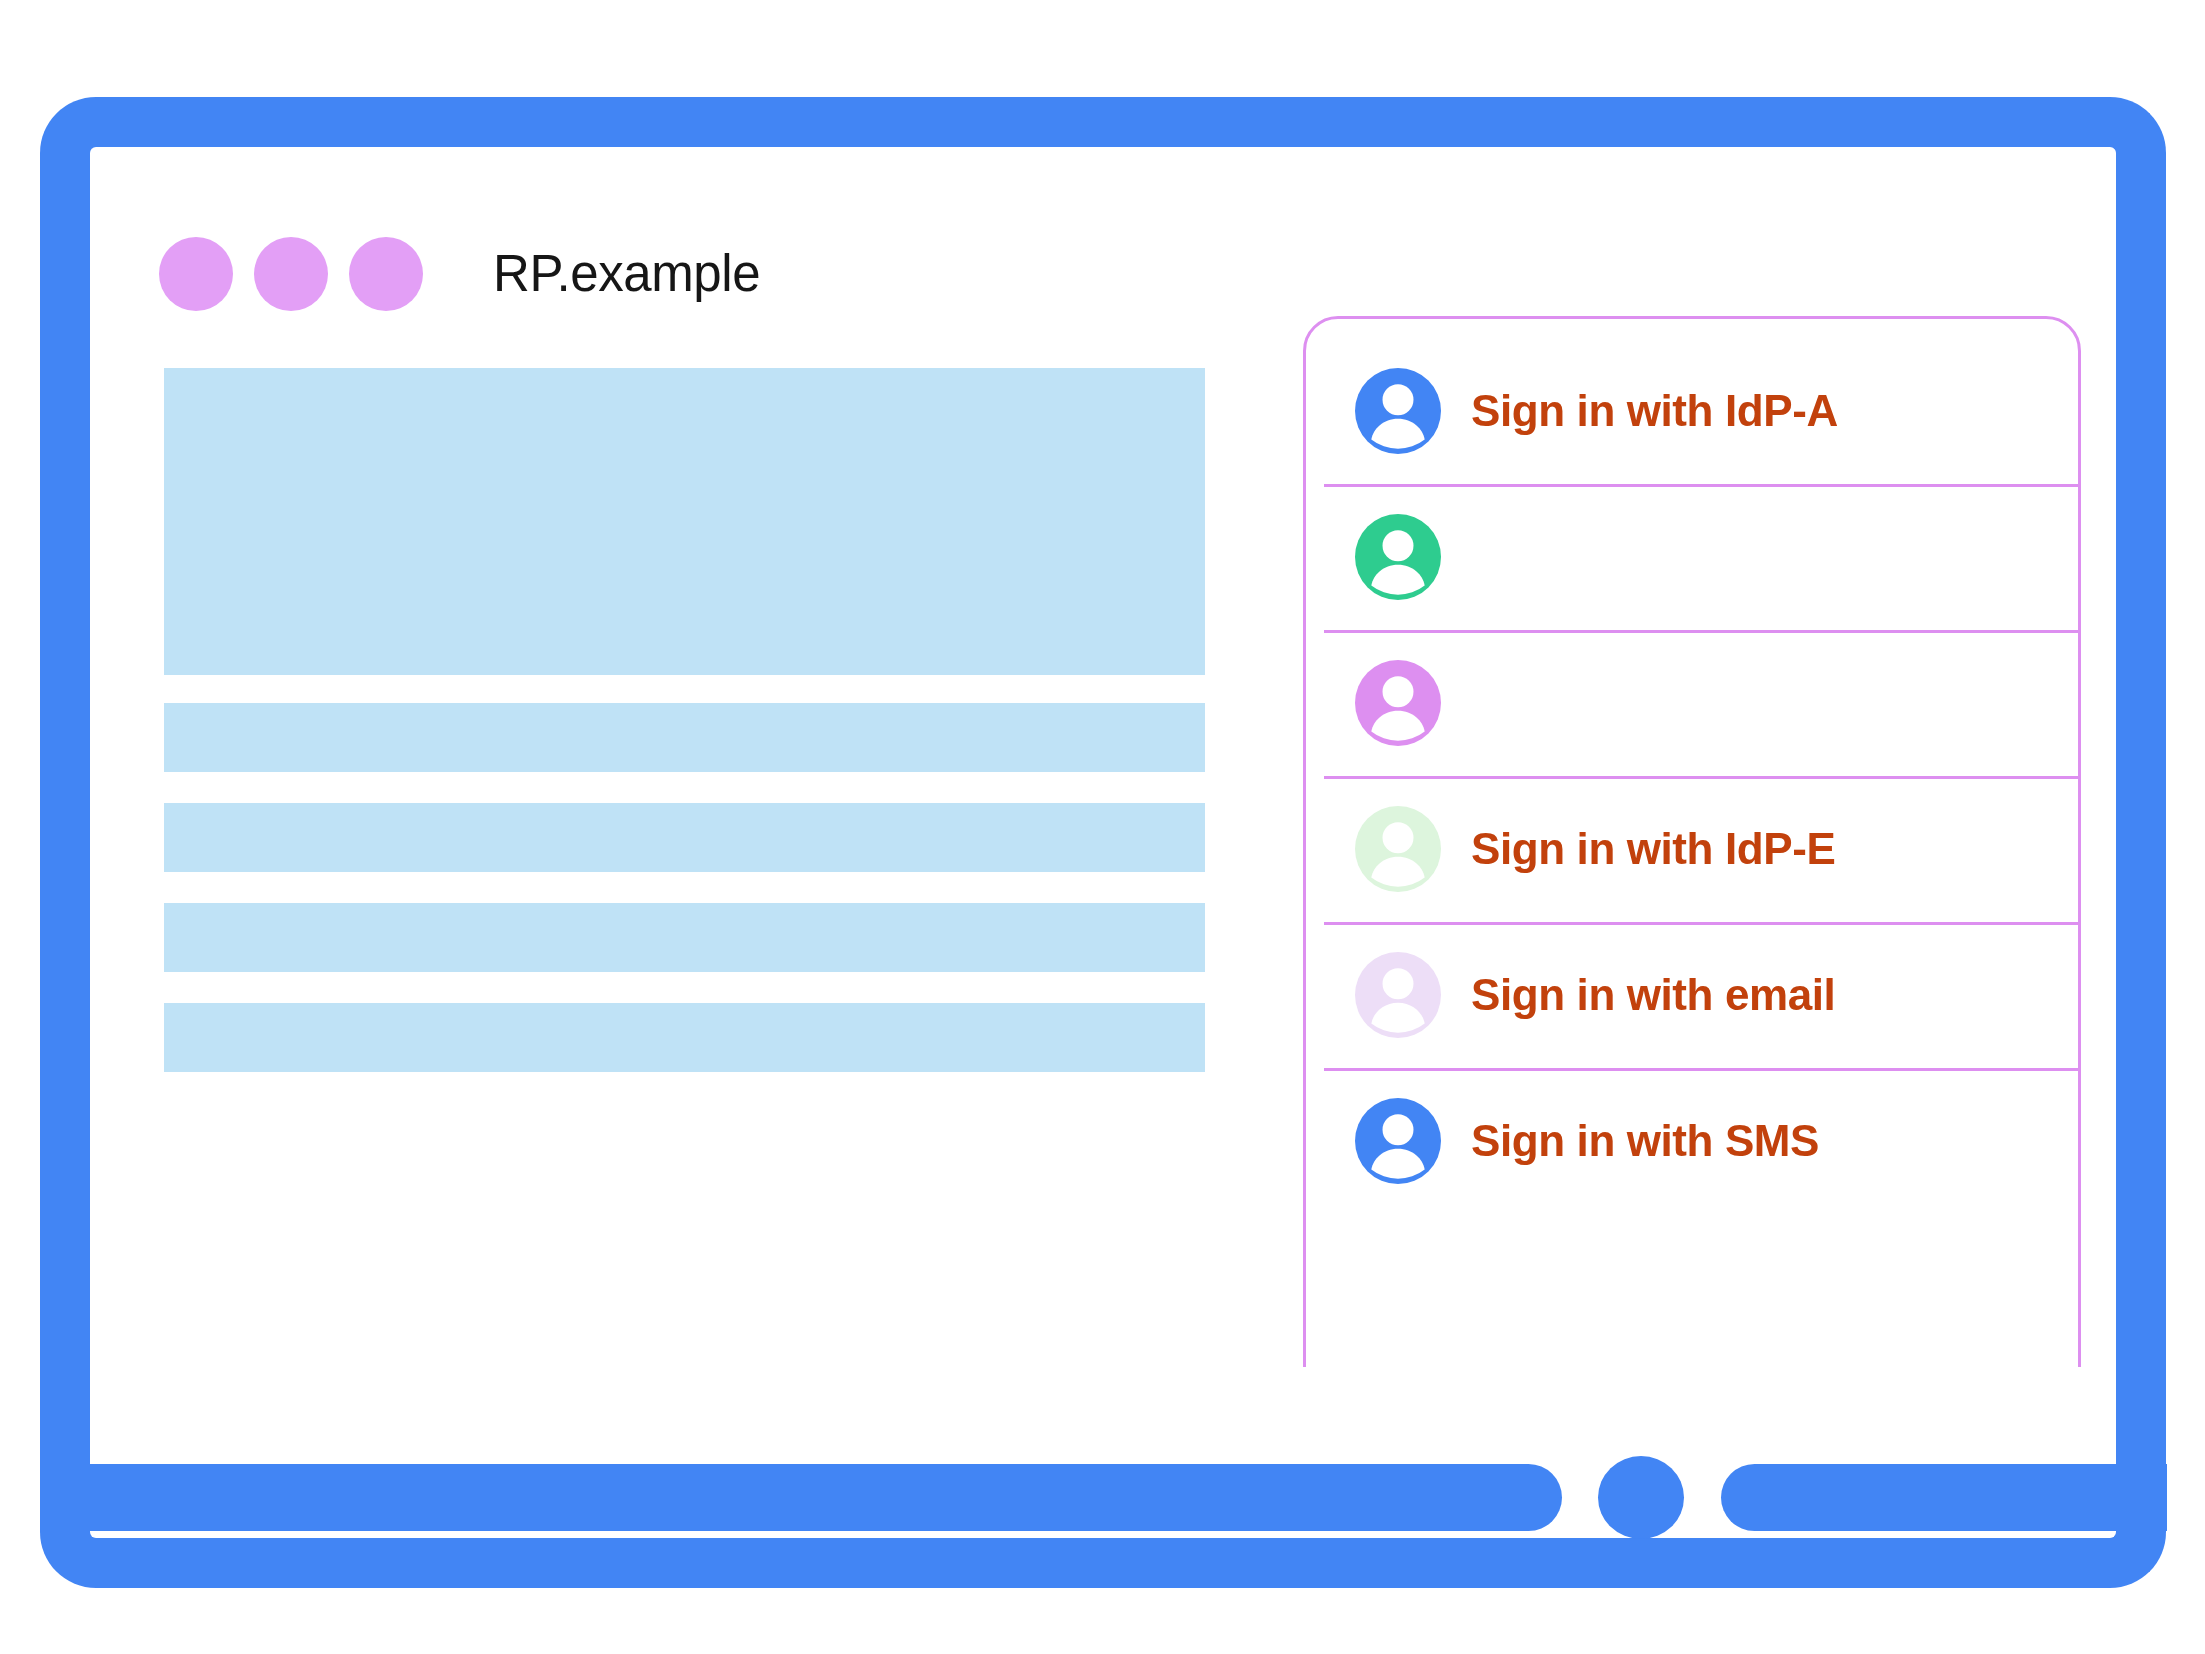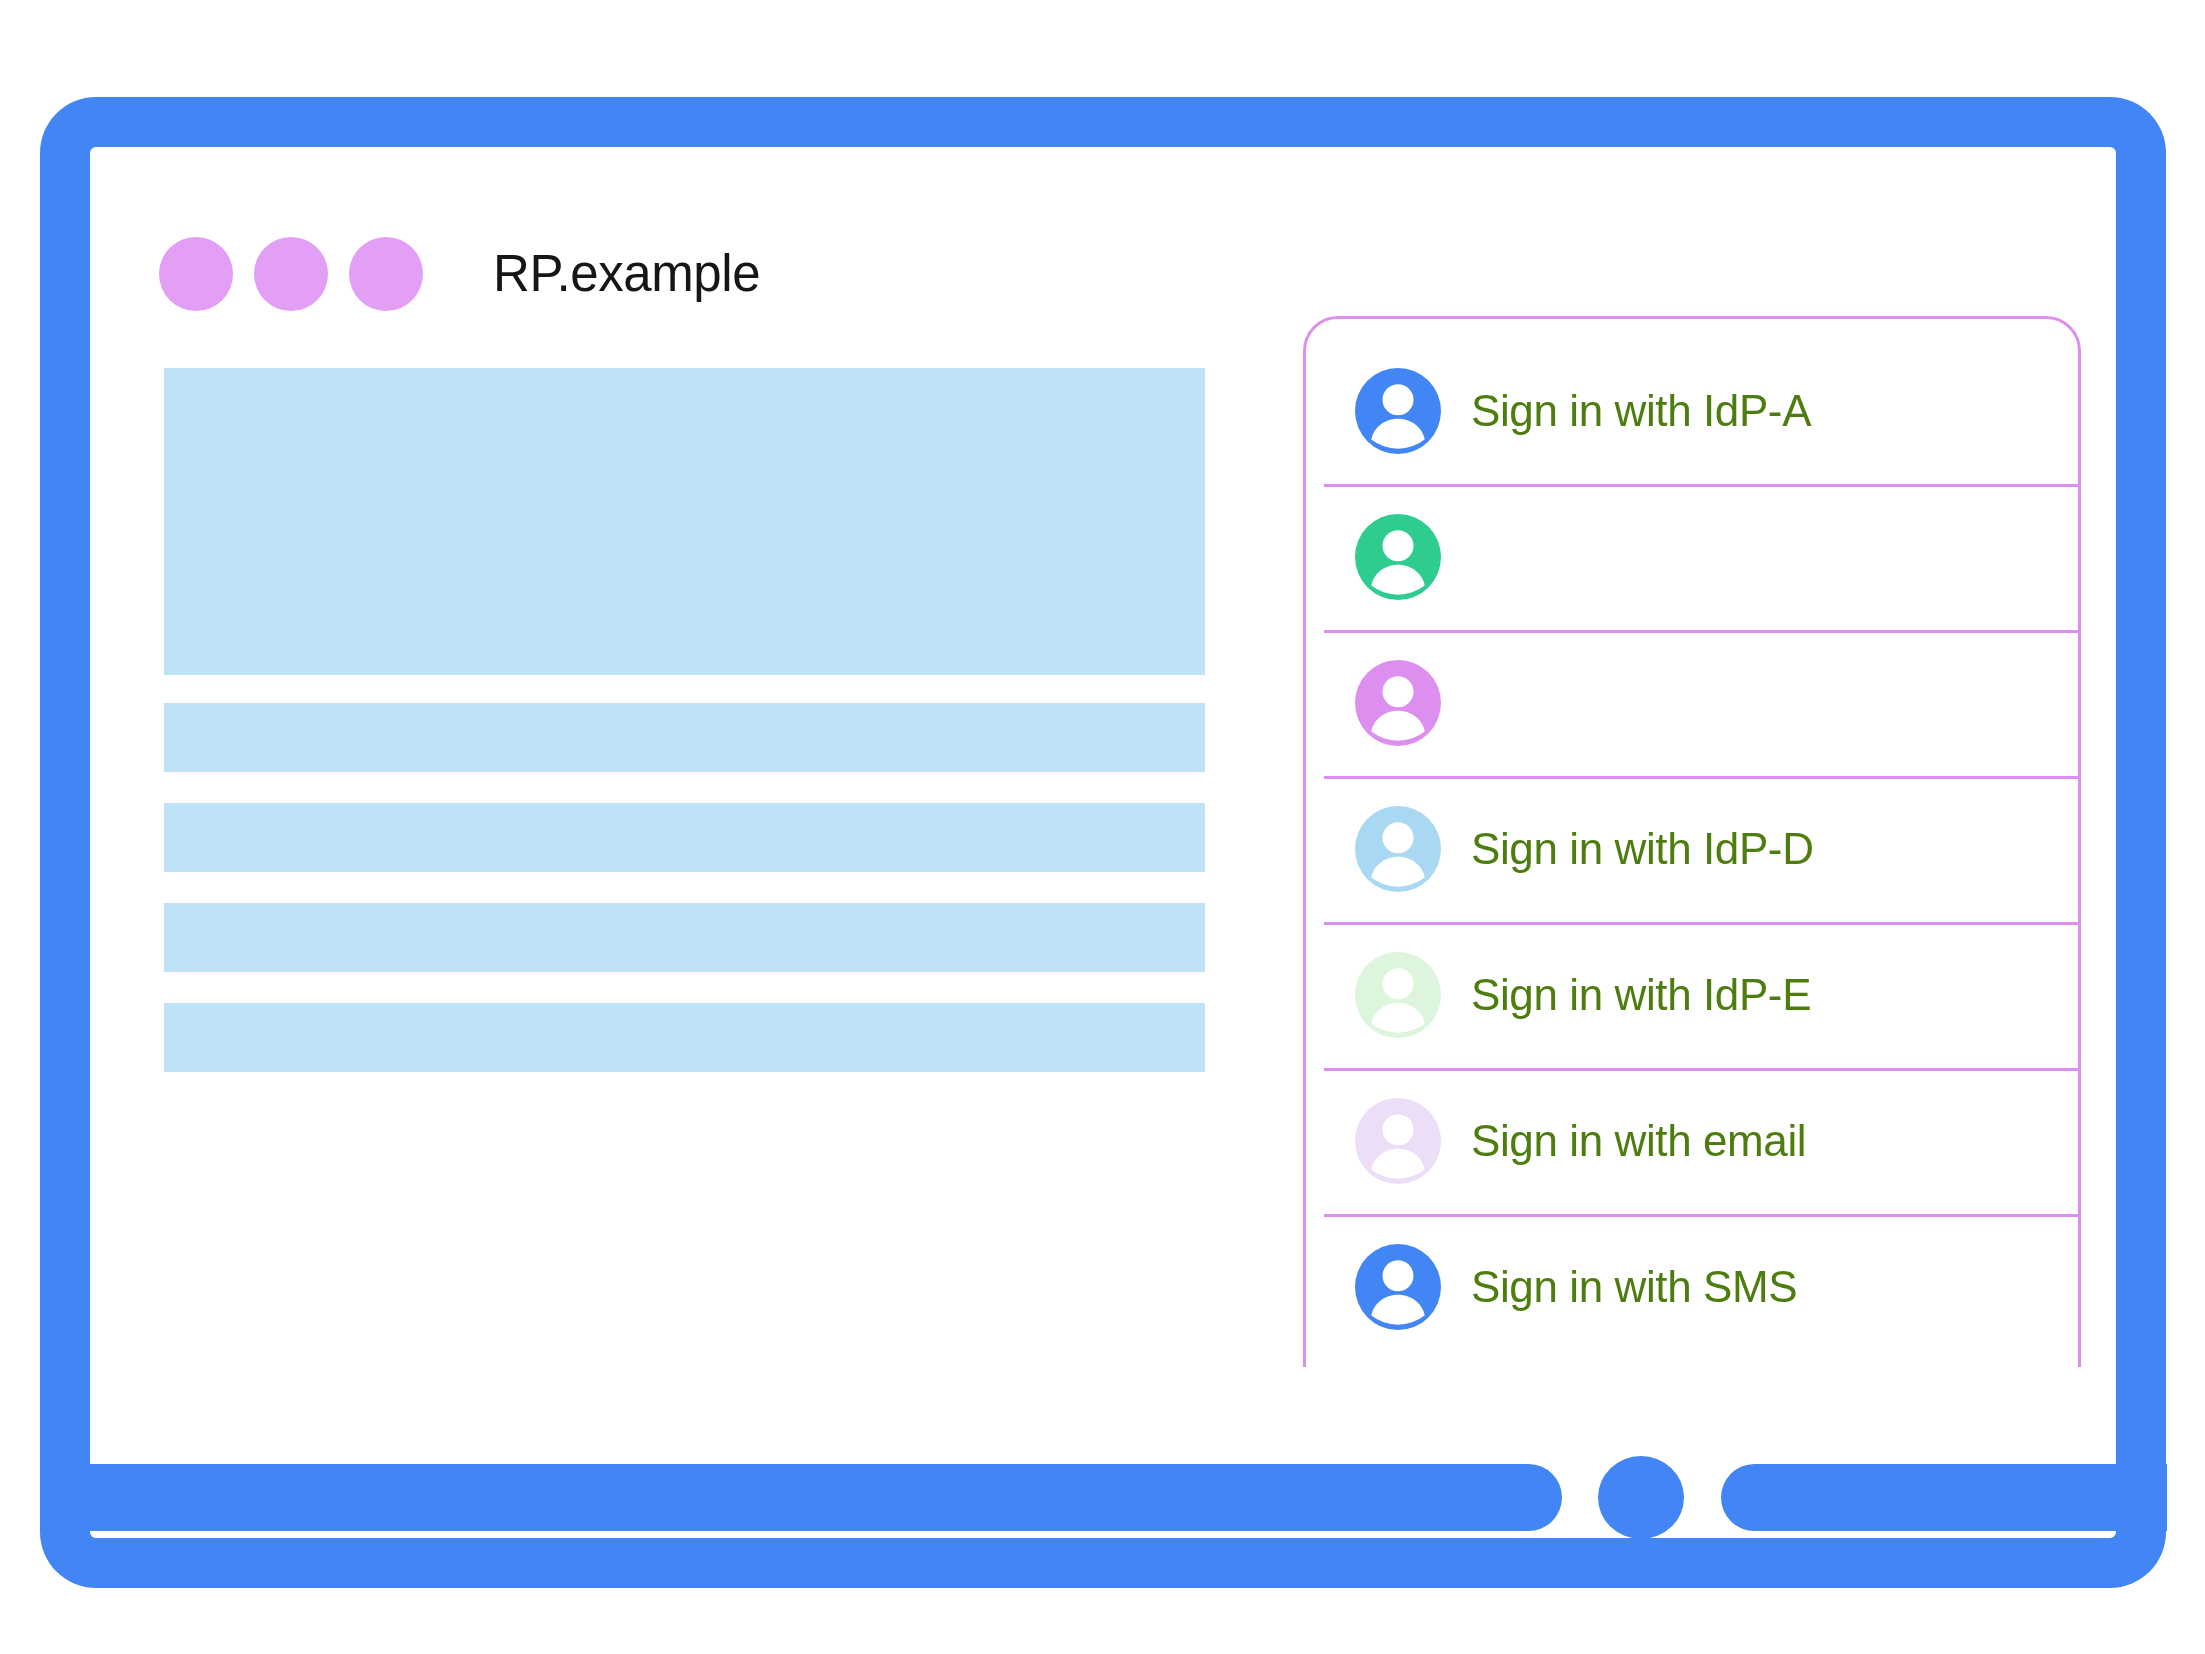--- a/index.html
+++ b/index.html
@@ -178,22 +178,22 @@
     background: #dd8ff0;
   }
   .avatar {
     flex: 0 0 auto;
     width: 86px;
     height: 86px;
     margin-right: 30px;
   }
   .signin-label {
     font-size: 44px;
-    color: #4d7c0f;
-    font-weight: 400;
+    color: #c2410c;
+    font-weight: 700;
     letter-spacing: -0.4px;
     white-space: nowrap;
   }
 </style>
 </head>
 <body>
 
 <div id="device-frame">
 
   <div id="bezel-ring"></div>
@@ -234,28 +234,20 @@
           </div>
           <div class="signin-item">
             <span class="avatar"><svg viewBox="0 0 100 100" width="100%" height="100%" aria-hidden="true">
                 <circle cx="50" cy="50" r="50" fill="#dd8ff0"></circle>
                 <circle cx="50" cy="37" r="18" fill="#ffffff"></circle>
                 <path d="M50 59c-17 0-29 12-31 24a50 50 0 0 0 62 0c-2-12-14-24-31-24z" fill="#ffffff"></path>
               </svg></span>
           </div>
           <div class="signin-item">
             <span class="avatar"><svg viewBox="0 0 100 100" width="100%" height="100%" aria-hidden="true">
-                <circle cx="50" cy="50" r="50" fill="#a9d8f2"></circle>
-                <circle cx="50" cy="37" r="18" fill="#ffffff"></circle>
-                <path d="M50 59c-17 0-29 12-31 24a50 50 0 0 0 62 0c-2-12-14-24-31-24z" fill="#ffffff"></path>
-              </svg></span>
-            <span class="signin-label">Sign in with IdP-D</span>
-          </div>
-          <div class="signin-item">
-            <span class="avatar"><svg viewBox="0 0 100 100" width="100%" height="100%" aria-hidden="true">
                 <circle cx="50" cy="50" r="50" fill="#ddf5dd"></circle>
                 <circle cx="50" cy="37" r="18" fill="#ffffff"></circle>
                 <path d="M50 59c-17 0-29 12-31 24a50 50 0 0 0 62 0c-2-12-14-24-31-24z" fill="#ffffff"></path>
               </svg></span>
             <span class="signin-label">Sign in with IdP-E</span>
           </div>
           <div class="signin-item">
             <span class="avatar"><svg viewBox="0 0 100 100" width="100%" height="100%" aria-hidden="true">
                 <circle cx="50" cy="50" r="50" fill="#eddef7"></circle>
                 <circle cx="50" cy="37" r="18" fill="#ffffff"></circle>

